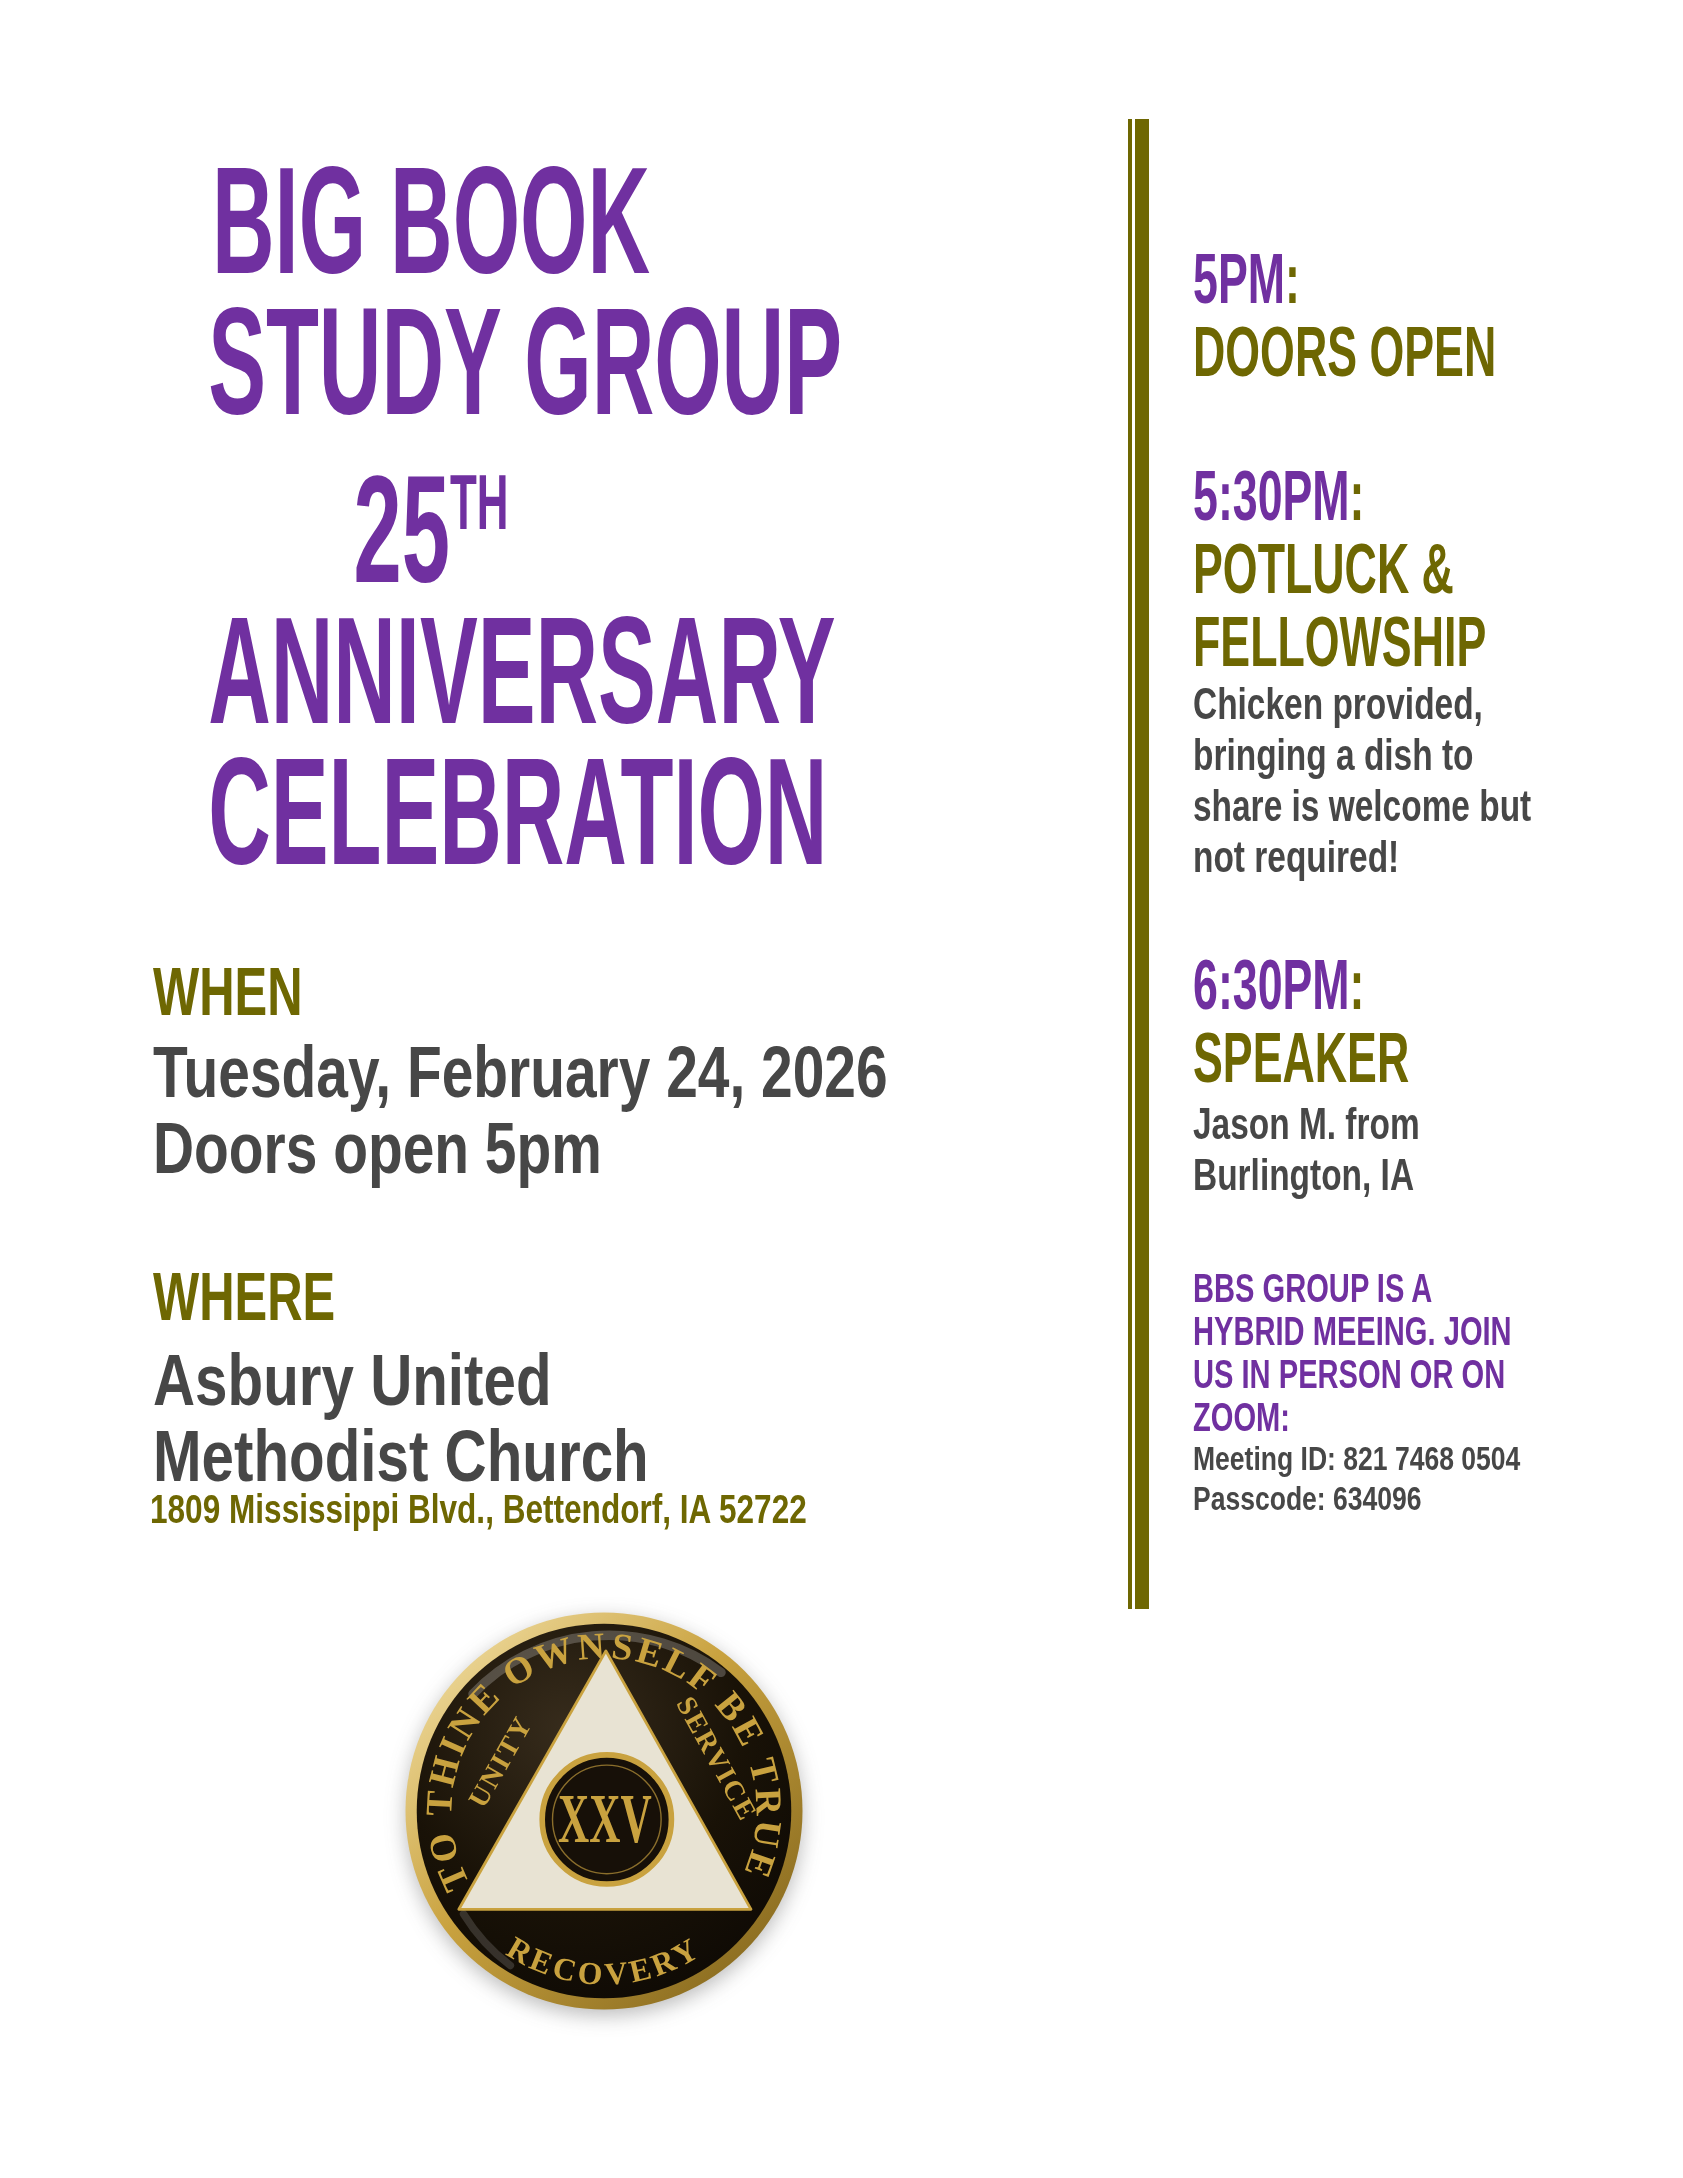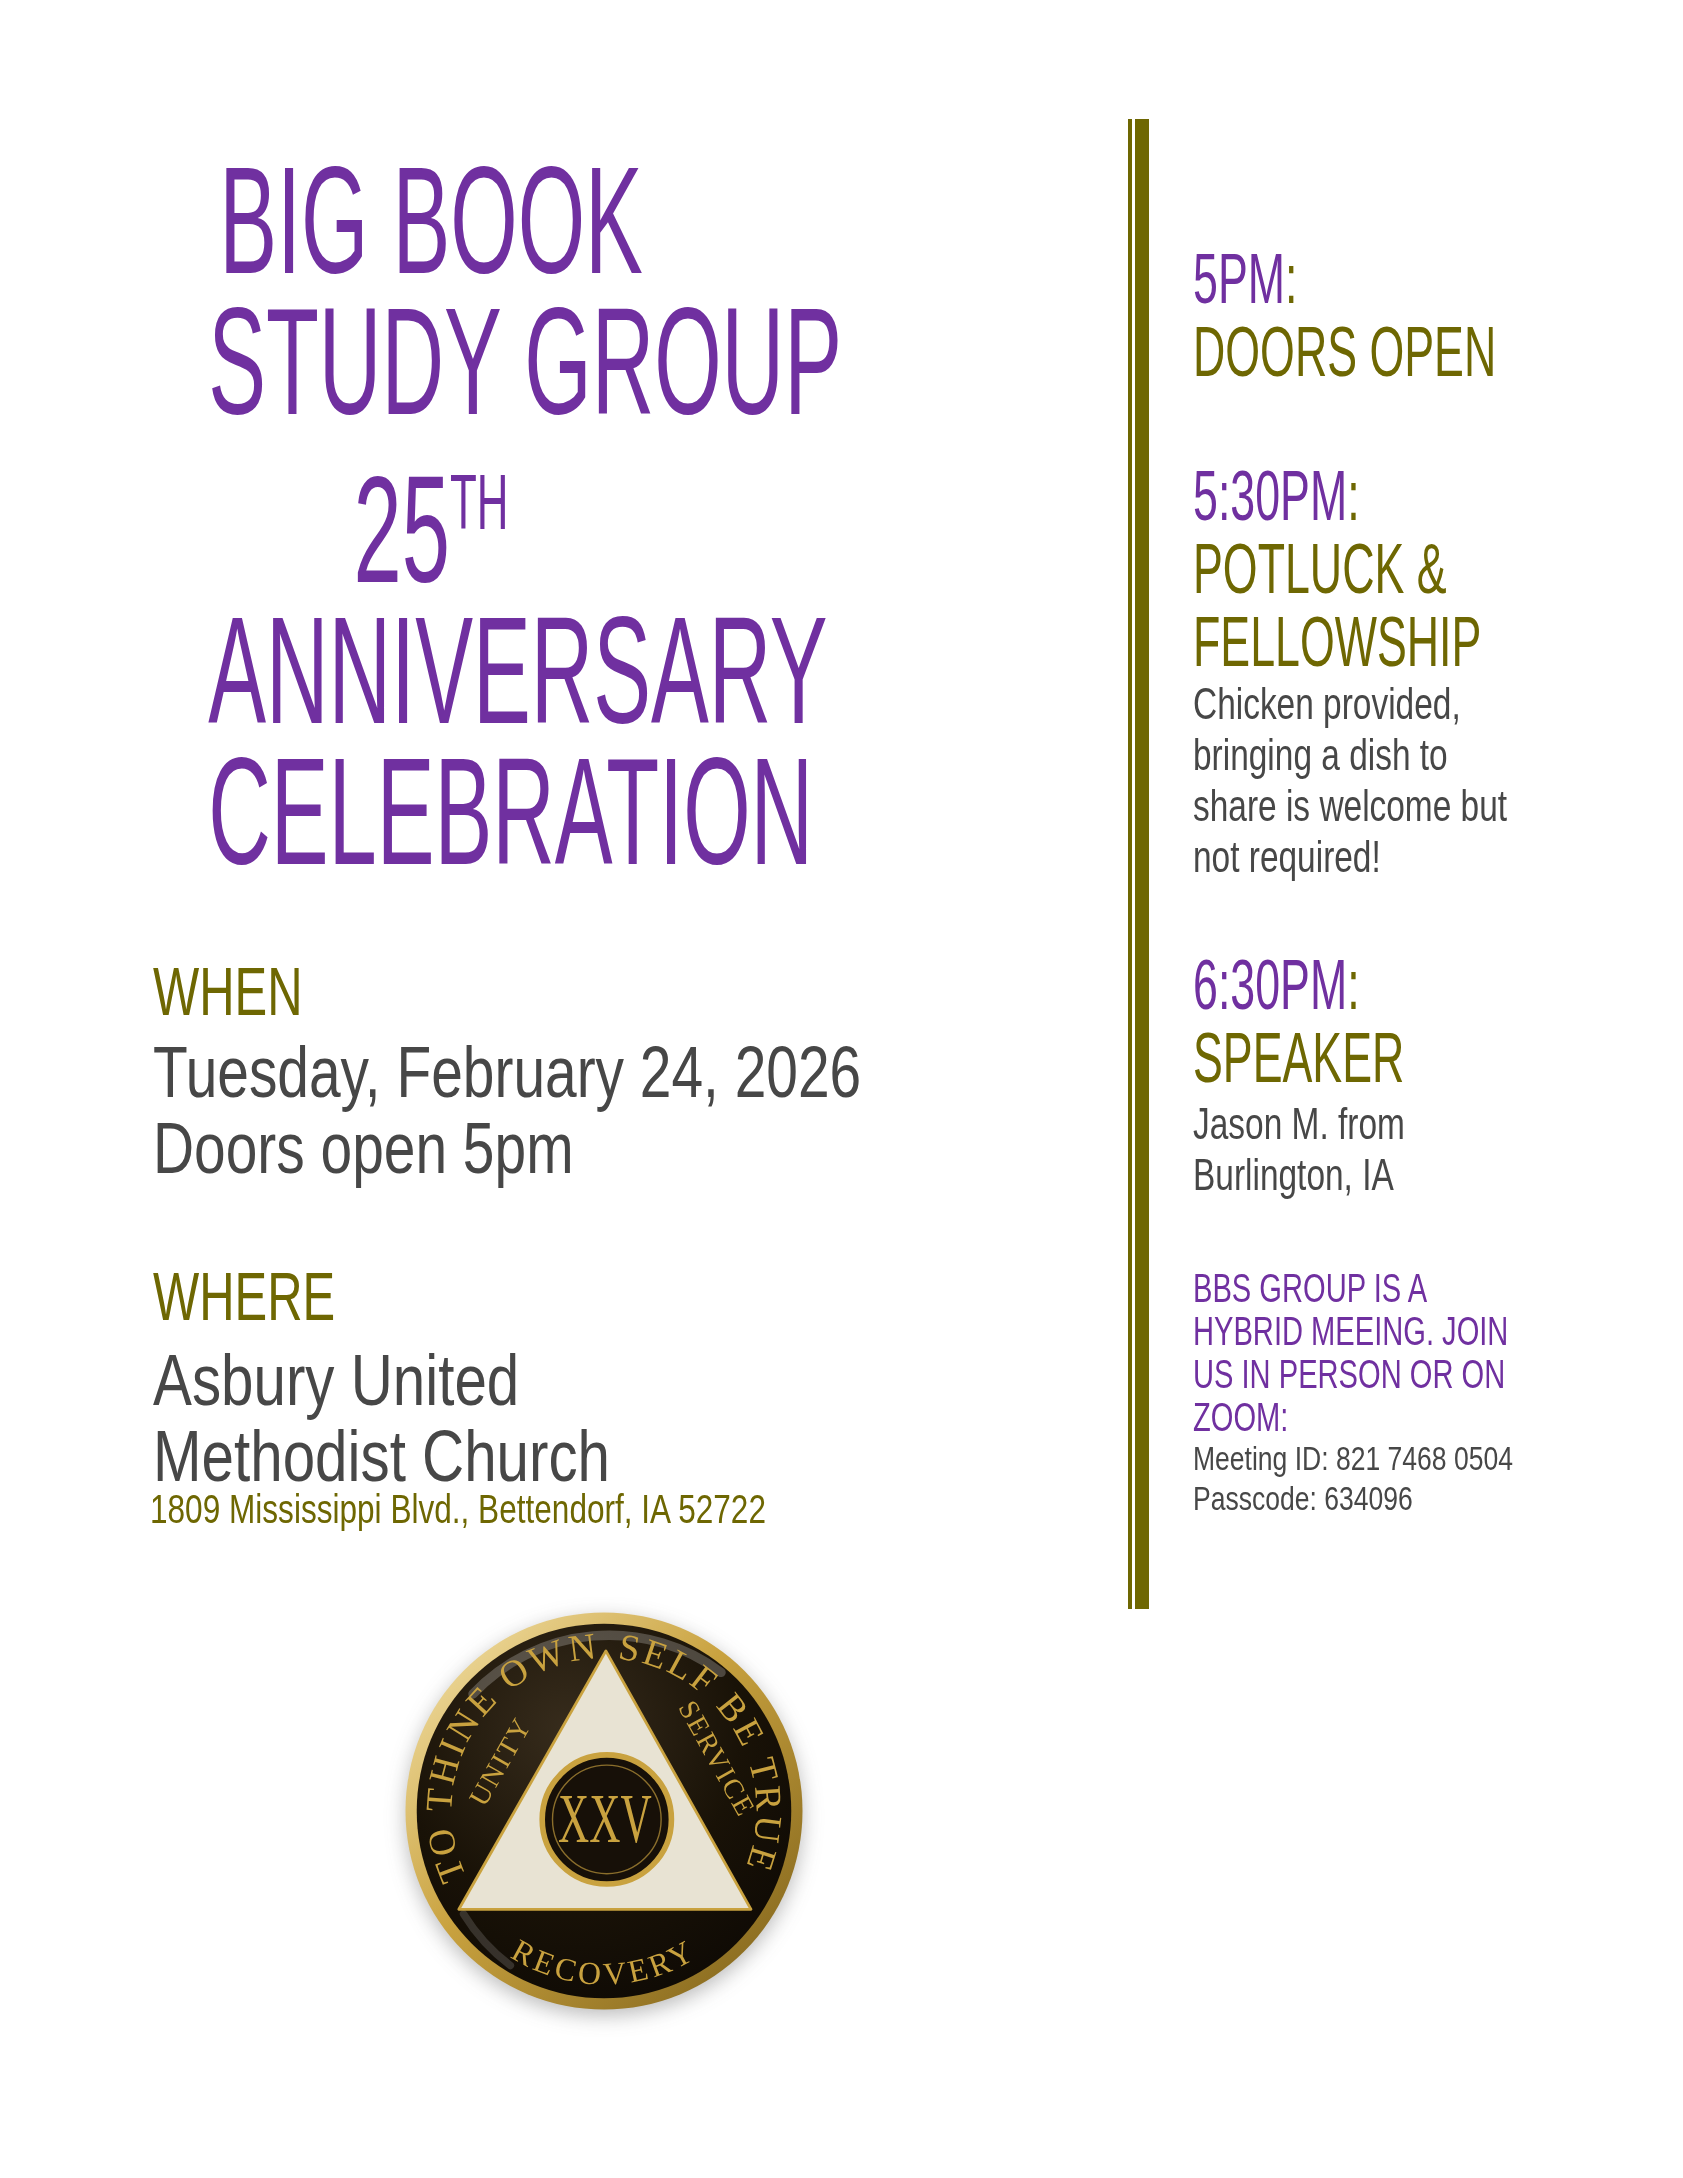--- a/index.html
+++ b/index.html
@@ -2,21 +2,21 @@
 <html><head>
 <meta charset="utf-8">
 <style>
   html,body{margin:0;padding:0;background:#888;}
   .page{
     position:relative;
     width:1683px;height:2178px;
     background:#FFFFFF;
     overflow:hidden;
     font-family:"Liberation Sans", sans-serif;
-    font-weight:normal;
+    font-weight:bold;
   }
   
   .title{
     position:absolute;left:40px;top:150px;width:782px;
     text-align:center;color:#7030A0;
     font-size:152px;line-height:141px;
     transform:scaleX(0.57);transform-origin:50% 0;
     white-space:nowrap;
   }
   .title .sup{font-size:77px;vertical-align:53px;}

